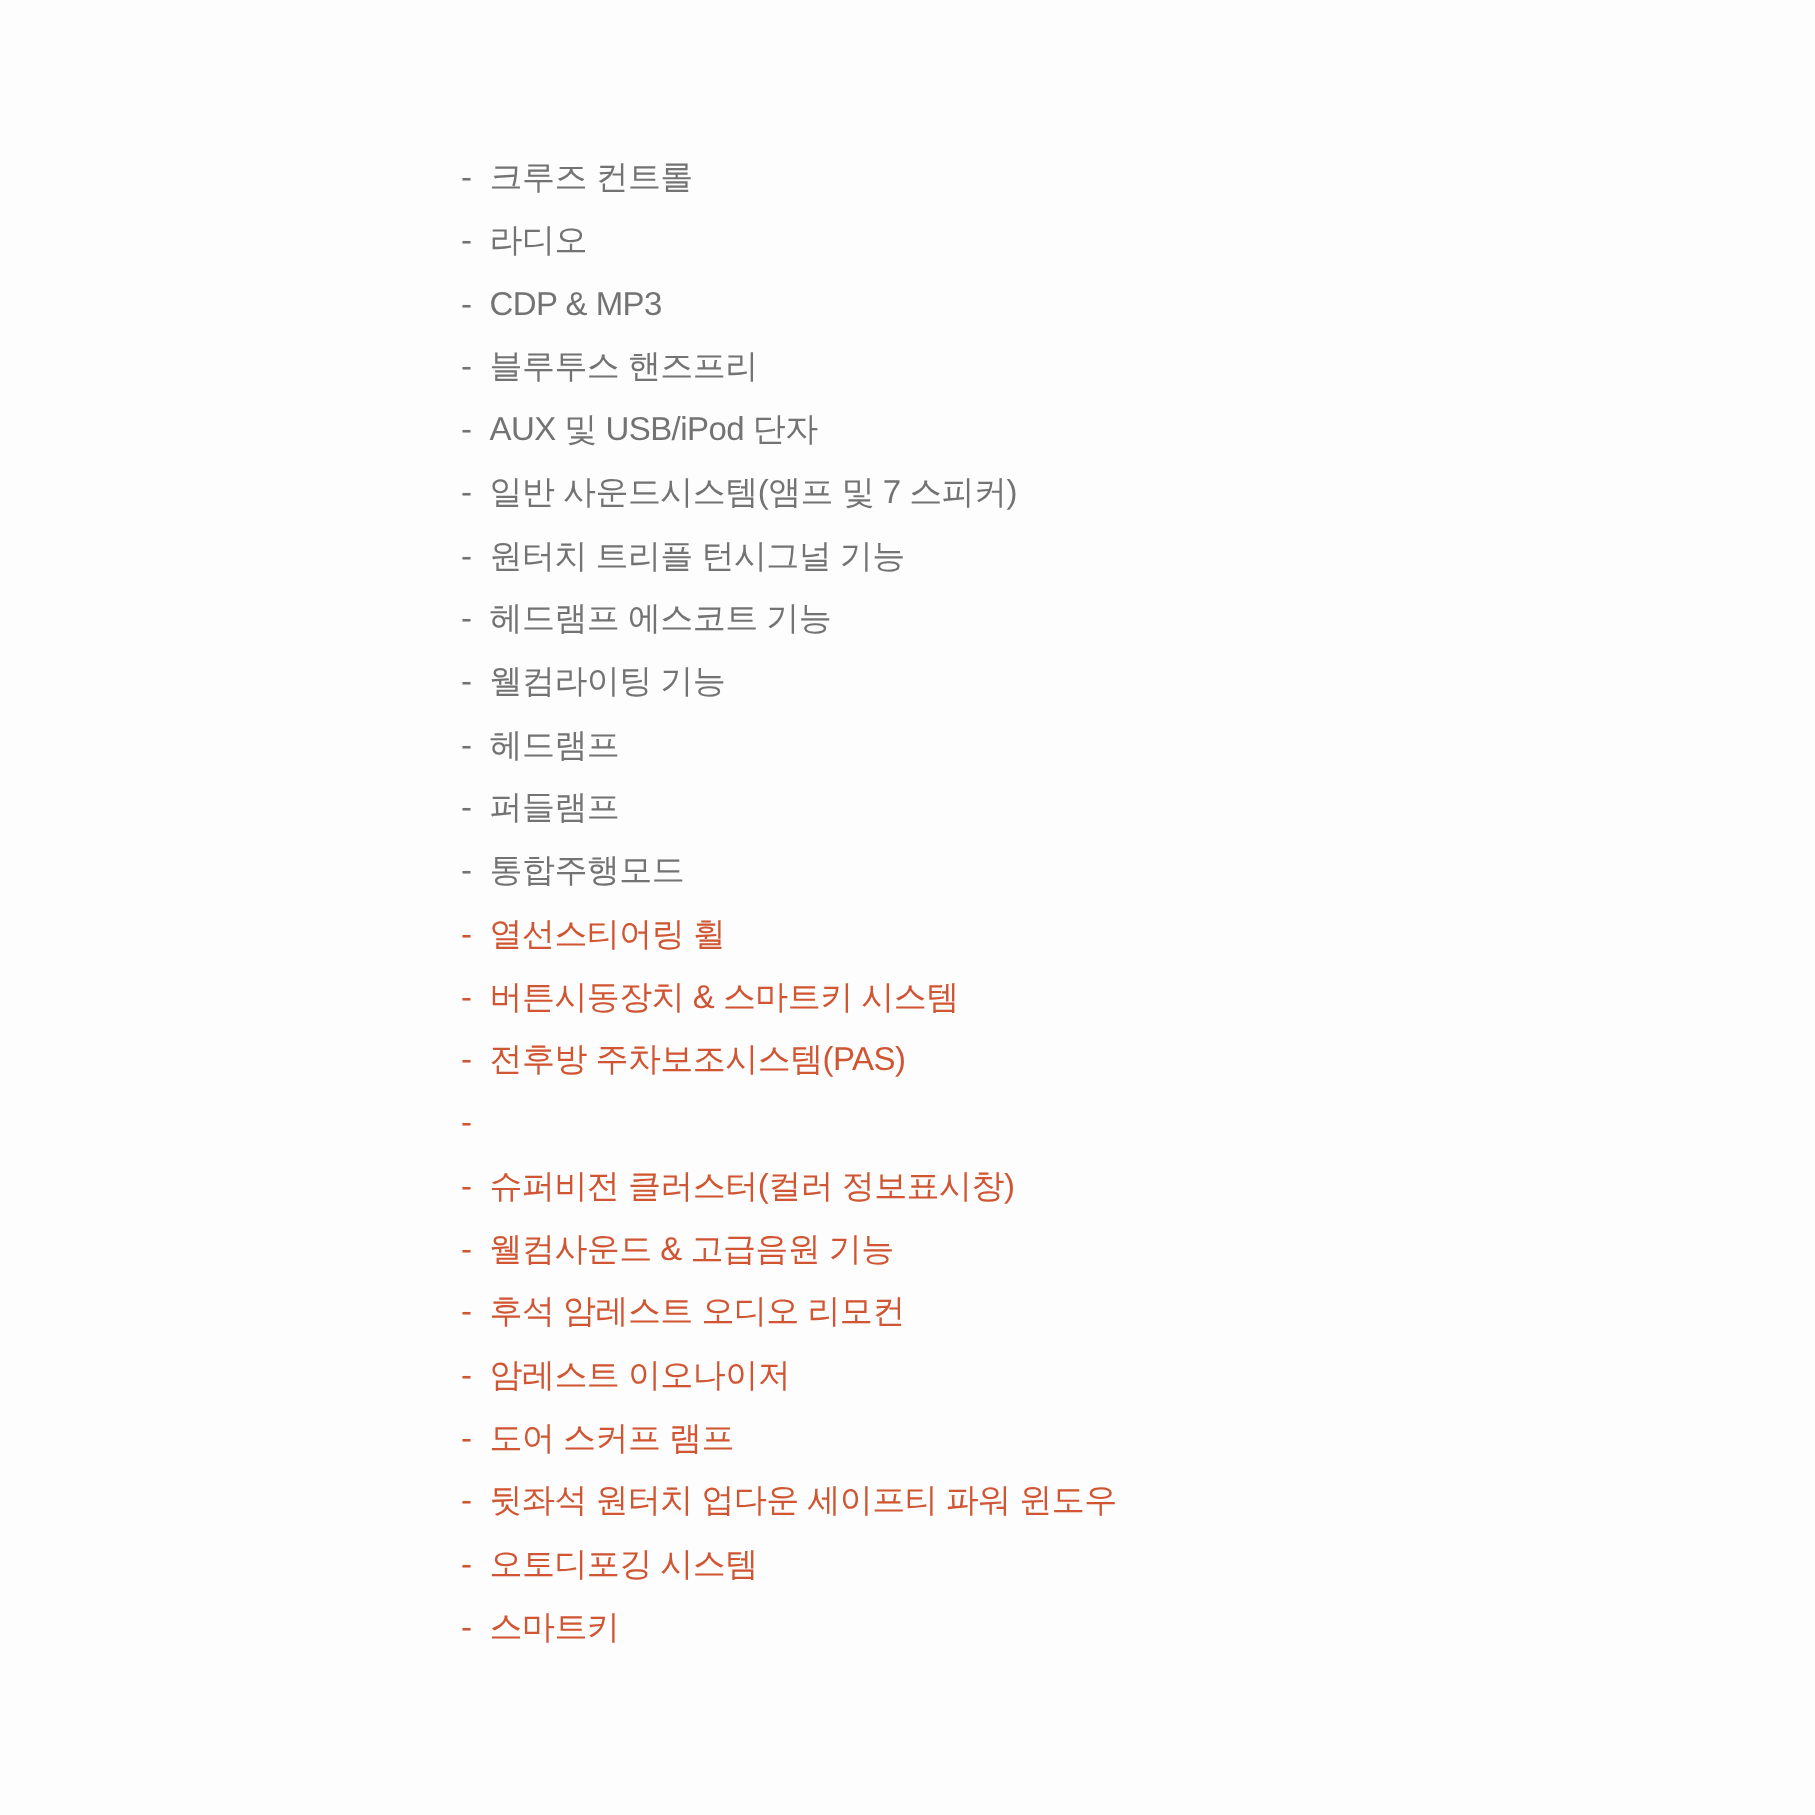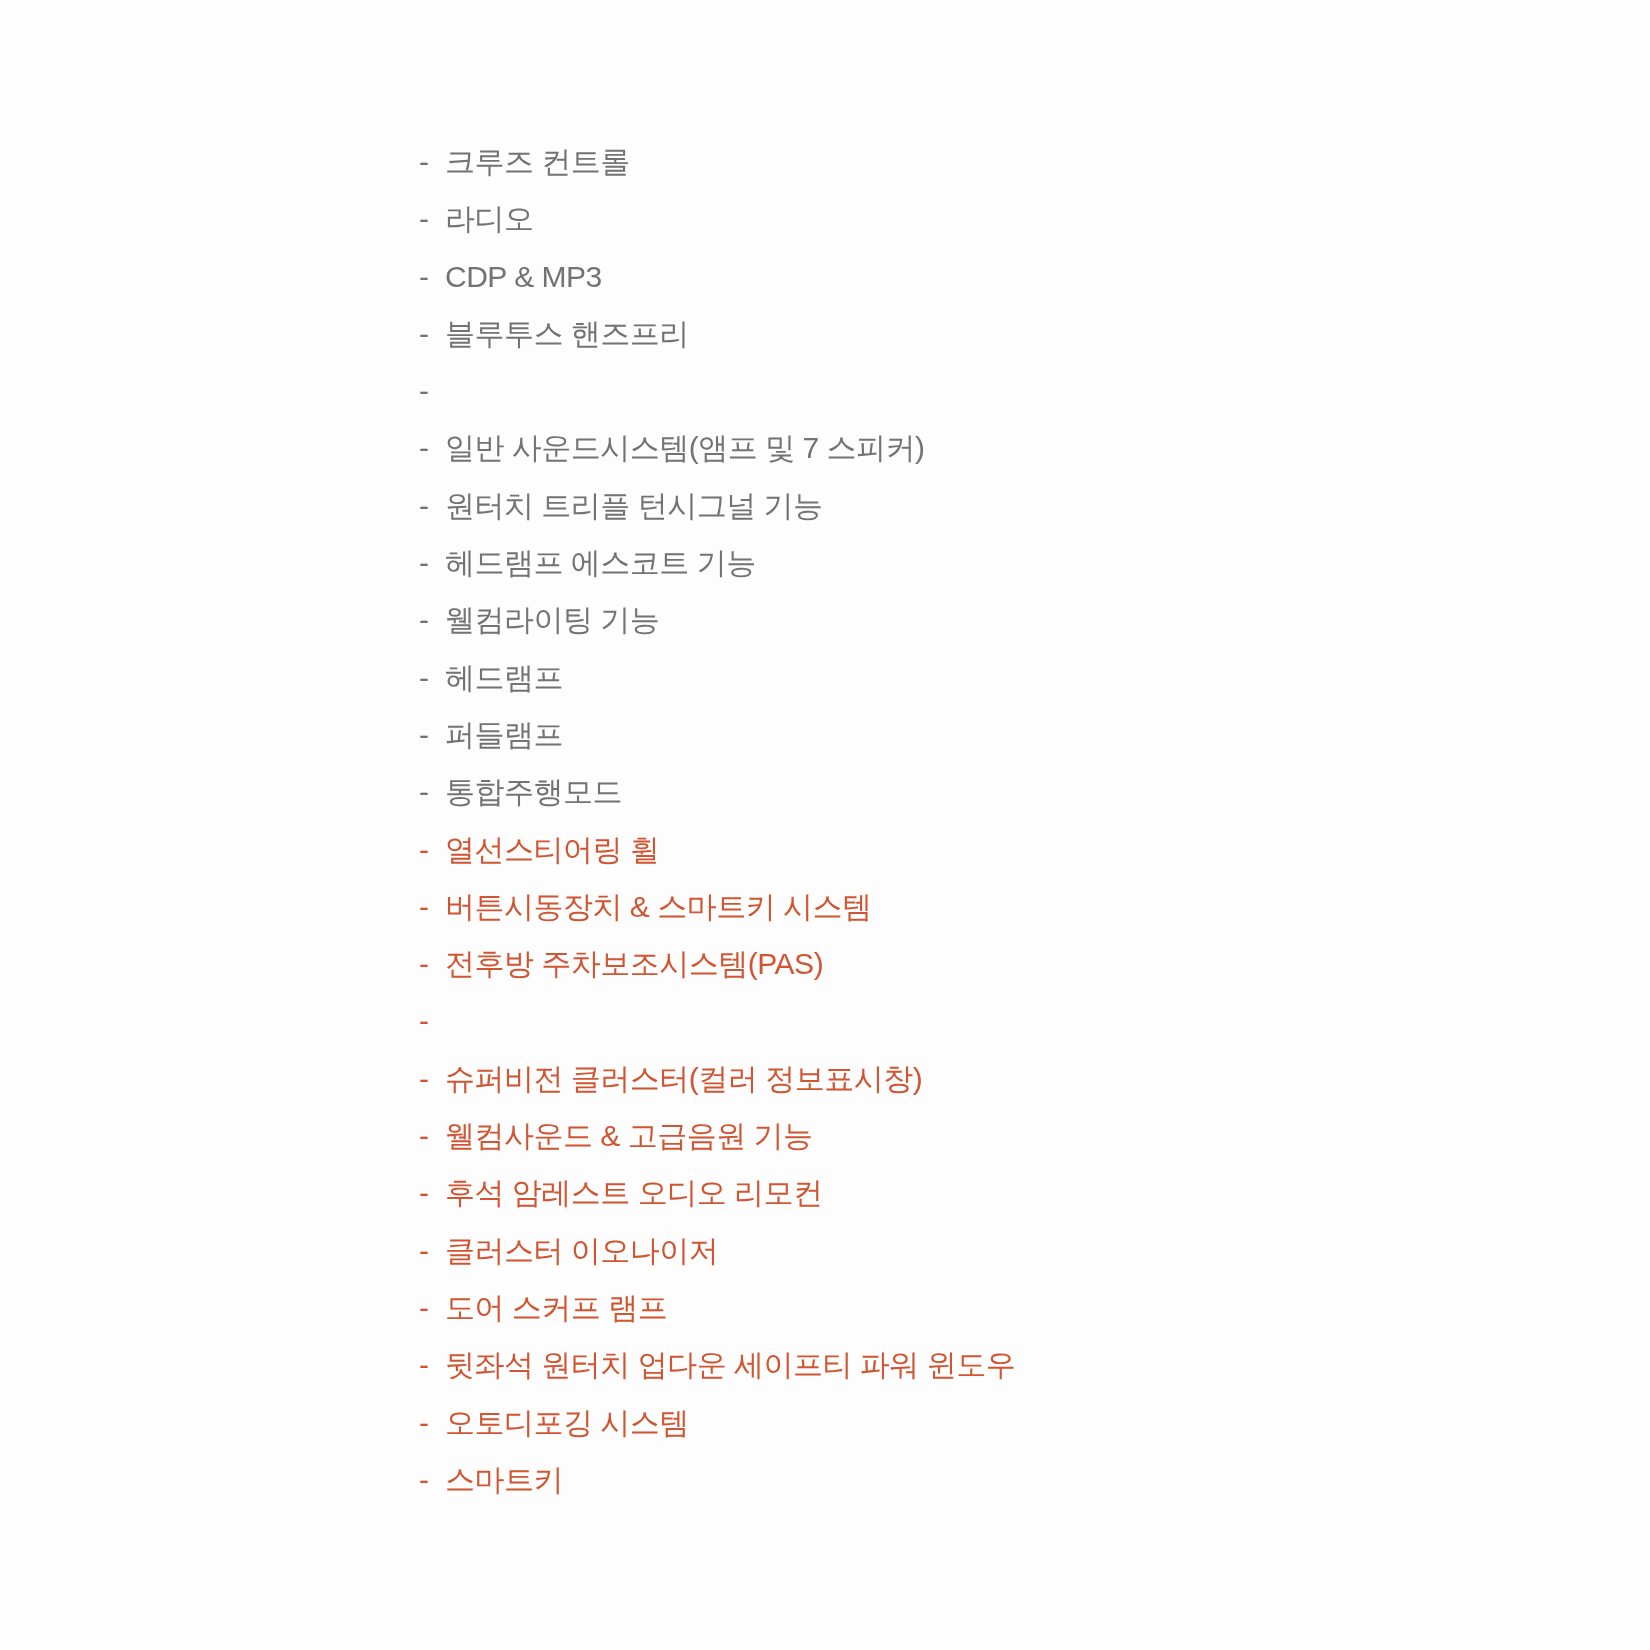--- a/index.html
+++ b/index.html
@@ -60,20 +60,21 @@
     <span class="label">CDP &amp; MP3</span>
   </div>
 
   <div class="row std">
     <span class="bullet">-</span>
     <span class="label">블루투스 핸즈프리</span>
   </div>
 
   <div class="row std">
     <span class="bullet">-</span>
+    <span class="label">AUX 및 USB/iPod 단자</span>
   </div>
 
   <div class="row std">
     <span class="bullet">-</span>
     <span class="label">일반 사운드시스템(앰프 및 7 스피커)</span>
   </div>
 
   <div class="row std">
     <span class="bullet">-</span>
     <span class="label">원터치 트리플 턴시그널 기능</span>
@@ -133,21 +134,21 @@
     <span class="label">웰컴사운드 &amp; 고급음원 기능</span>
   </div>
 
   <div class="row hl">
     <span class="bullet">-</span>
     <span class="label">후석 암레스트 오디오 리모컨</span>
   </div>
 
   <div class="row hl">
     <span class="bullet">-</span>
-    <span class="label">클러스터 이오나이저</span>
+    <span class="label">암레스트 이오나이저</span>
   </div>
 
   <div class="row hl">
     <span class="bullet">-</span>
     <span class="label">도어 스커프 램프</span>
   </div>
 
   <div class="row hl">
     <span class="bullet">-</span>
     <span class="label">뒷좌석 원터치 업다운 세이프티 파워 윈도우</span>

